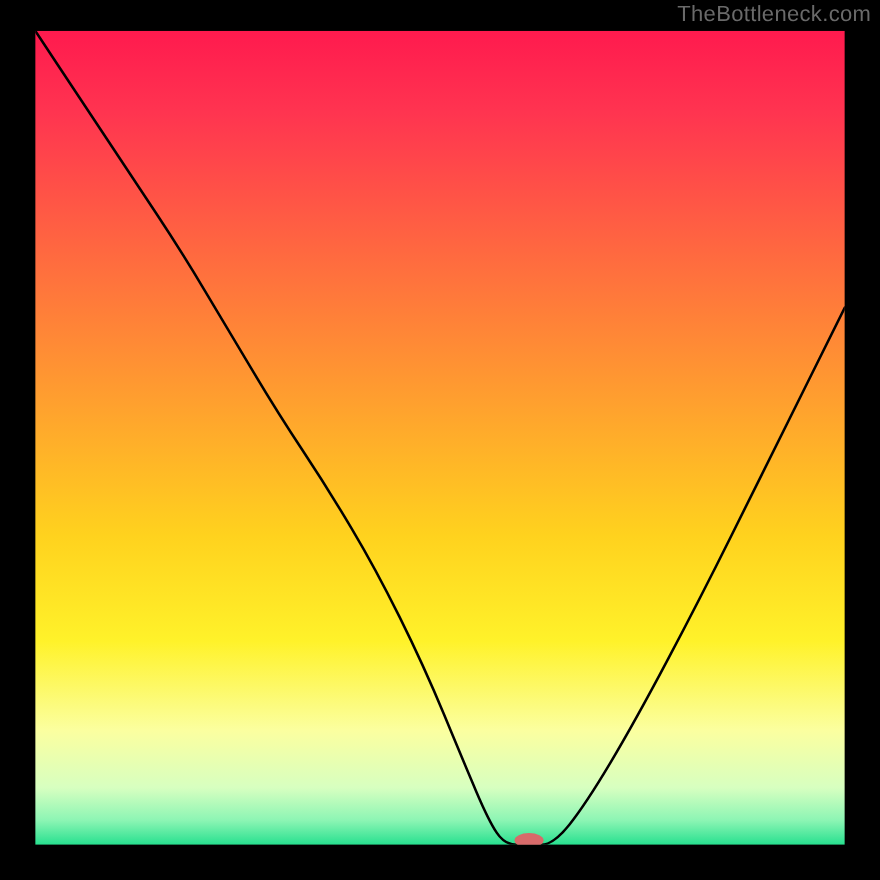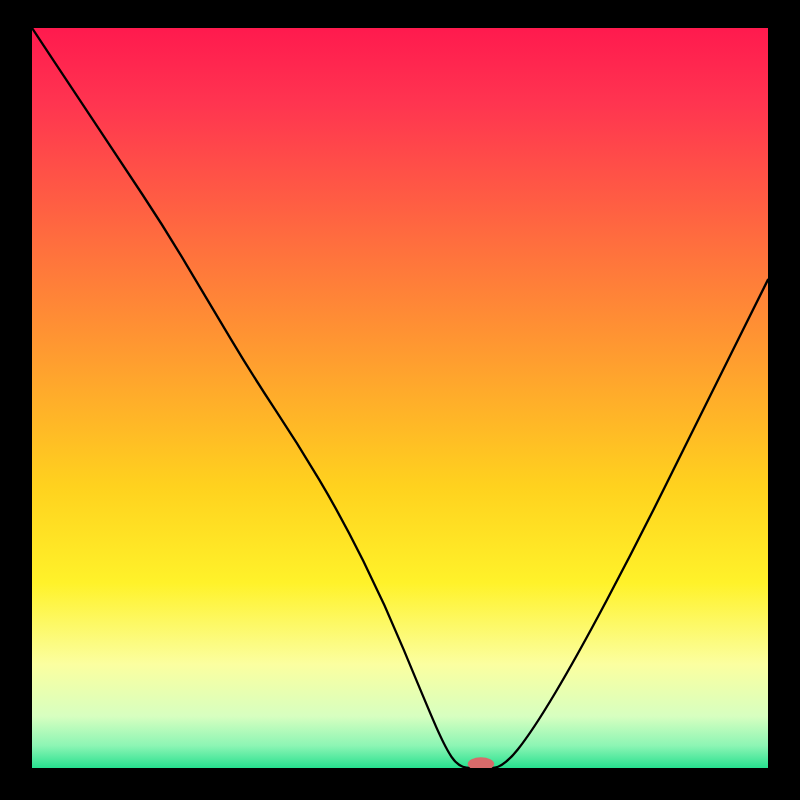--- a/index.html
+++ b/index.html
@@ -48,20 +48,21 @@
   }
   .marker-dot {
     fill: #d86a6a;
     stroke: none;
   }
 </style>
 </head>
 <body>
 
 <div class="outer">
+  <div class="watermark">TheBottleneck.com</div>
 
   <div class="plot-wrap">
     <svg class="plot" viewBox="0 0 736 740" preserveAspectRatio="none">
       <defs>
         <linearGradient id="bg-grad" x1="0" y1="0" x2="0" y2="1">
             <stop offset="0%" stop-color="#ff1a4e"></stop>
             <stop offset="10%" stop-color="#ff3450"></stop>
             <stop offset="28.000000000000004%" stop-color="#ff6b3f"></stop>
             <stop offset="45%" stop-color="#ff9e2f"></stop>
             <stop offset="62%" stop-color="#ffd21e"></stop>

